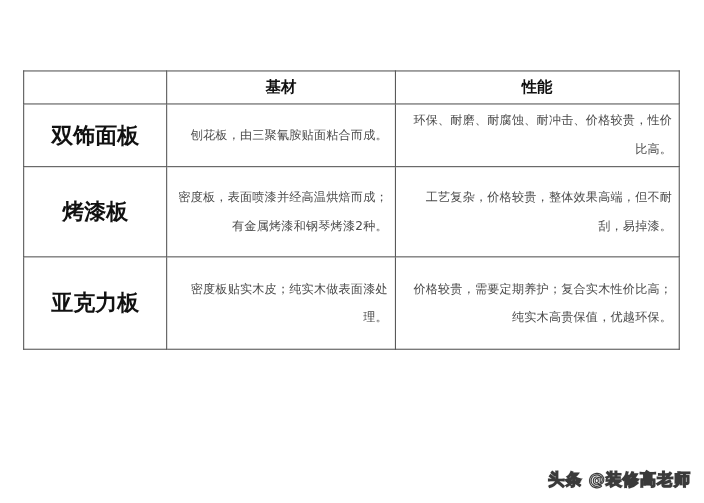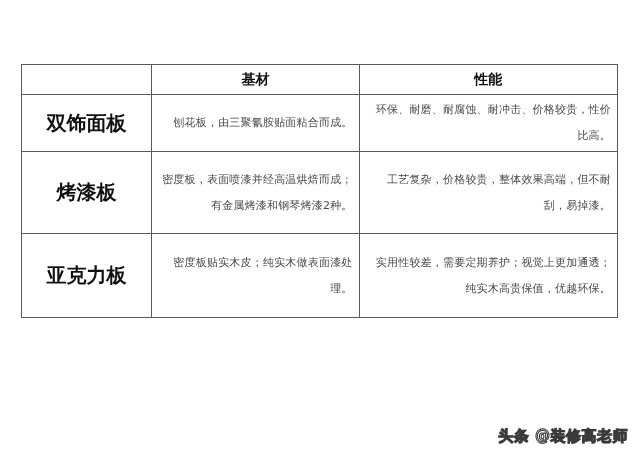--- a/index.html
+++ b/index.html
@@ -46,18 +46,18 @@
     <td class="desc">环保、耐磨、耐腐蚀、耐冲击、价格较贵，性价比高。</td>
   </tr>
   <tr class="r4">
     <td class="name">烤漆板</td>
     <td class="desc">密度板，表面喷漆并经高温烘焙而成；有金属烤漆和钢琴烤漆2种。</td>
     <td class="desc">工艺复杂，价格较贵，整体效果高端，但不耐刮，易掉漆。</td>
   </tr>
   <tr class="r6">
     <td class="name">亚克力板</td>
     <td class="desc">密度板贴实木皮；纯实木做表面漆处理。</td>
-    <td class="desc">实用性较差，需要定期养护；视觉上更加通透；纯实木高贵保值，优越环保。</td>
+    <td class="desc">价格较贵，需要定期养护；复合实木性价比高；纯实木高贵保值，优越环保。</td>
   </tr>
 </tbody>
   </table>
 
 <div class="watermark">头条 @装修高老师</div>
 
 </body></html>

